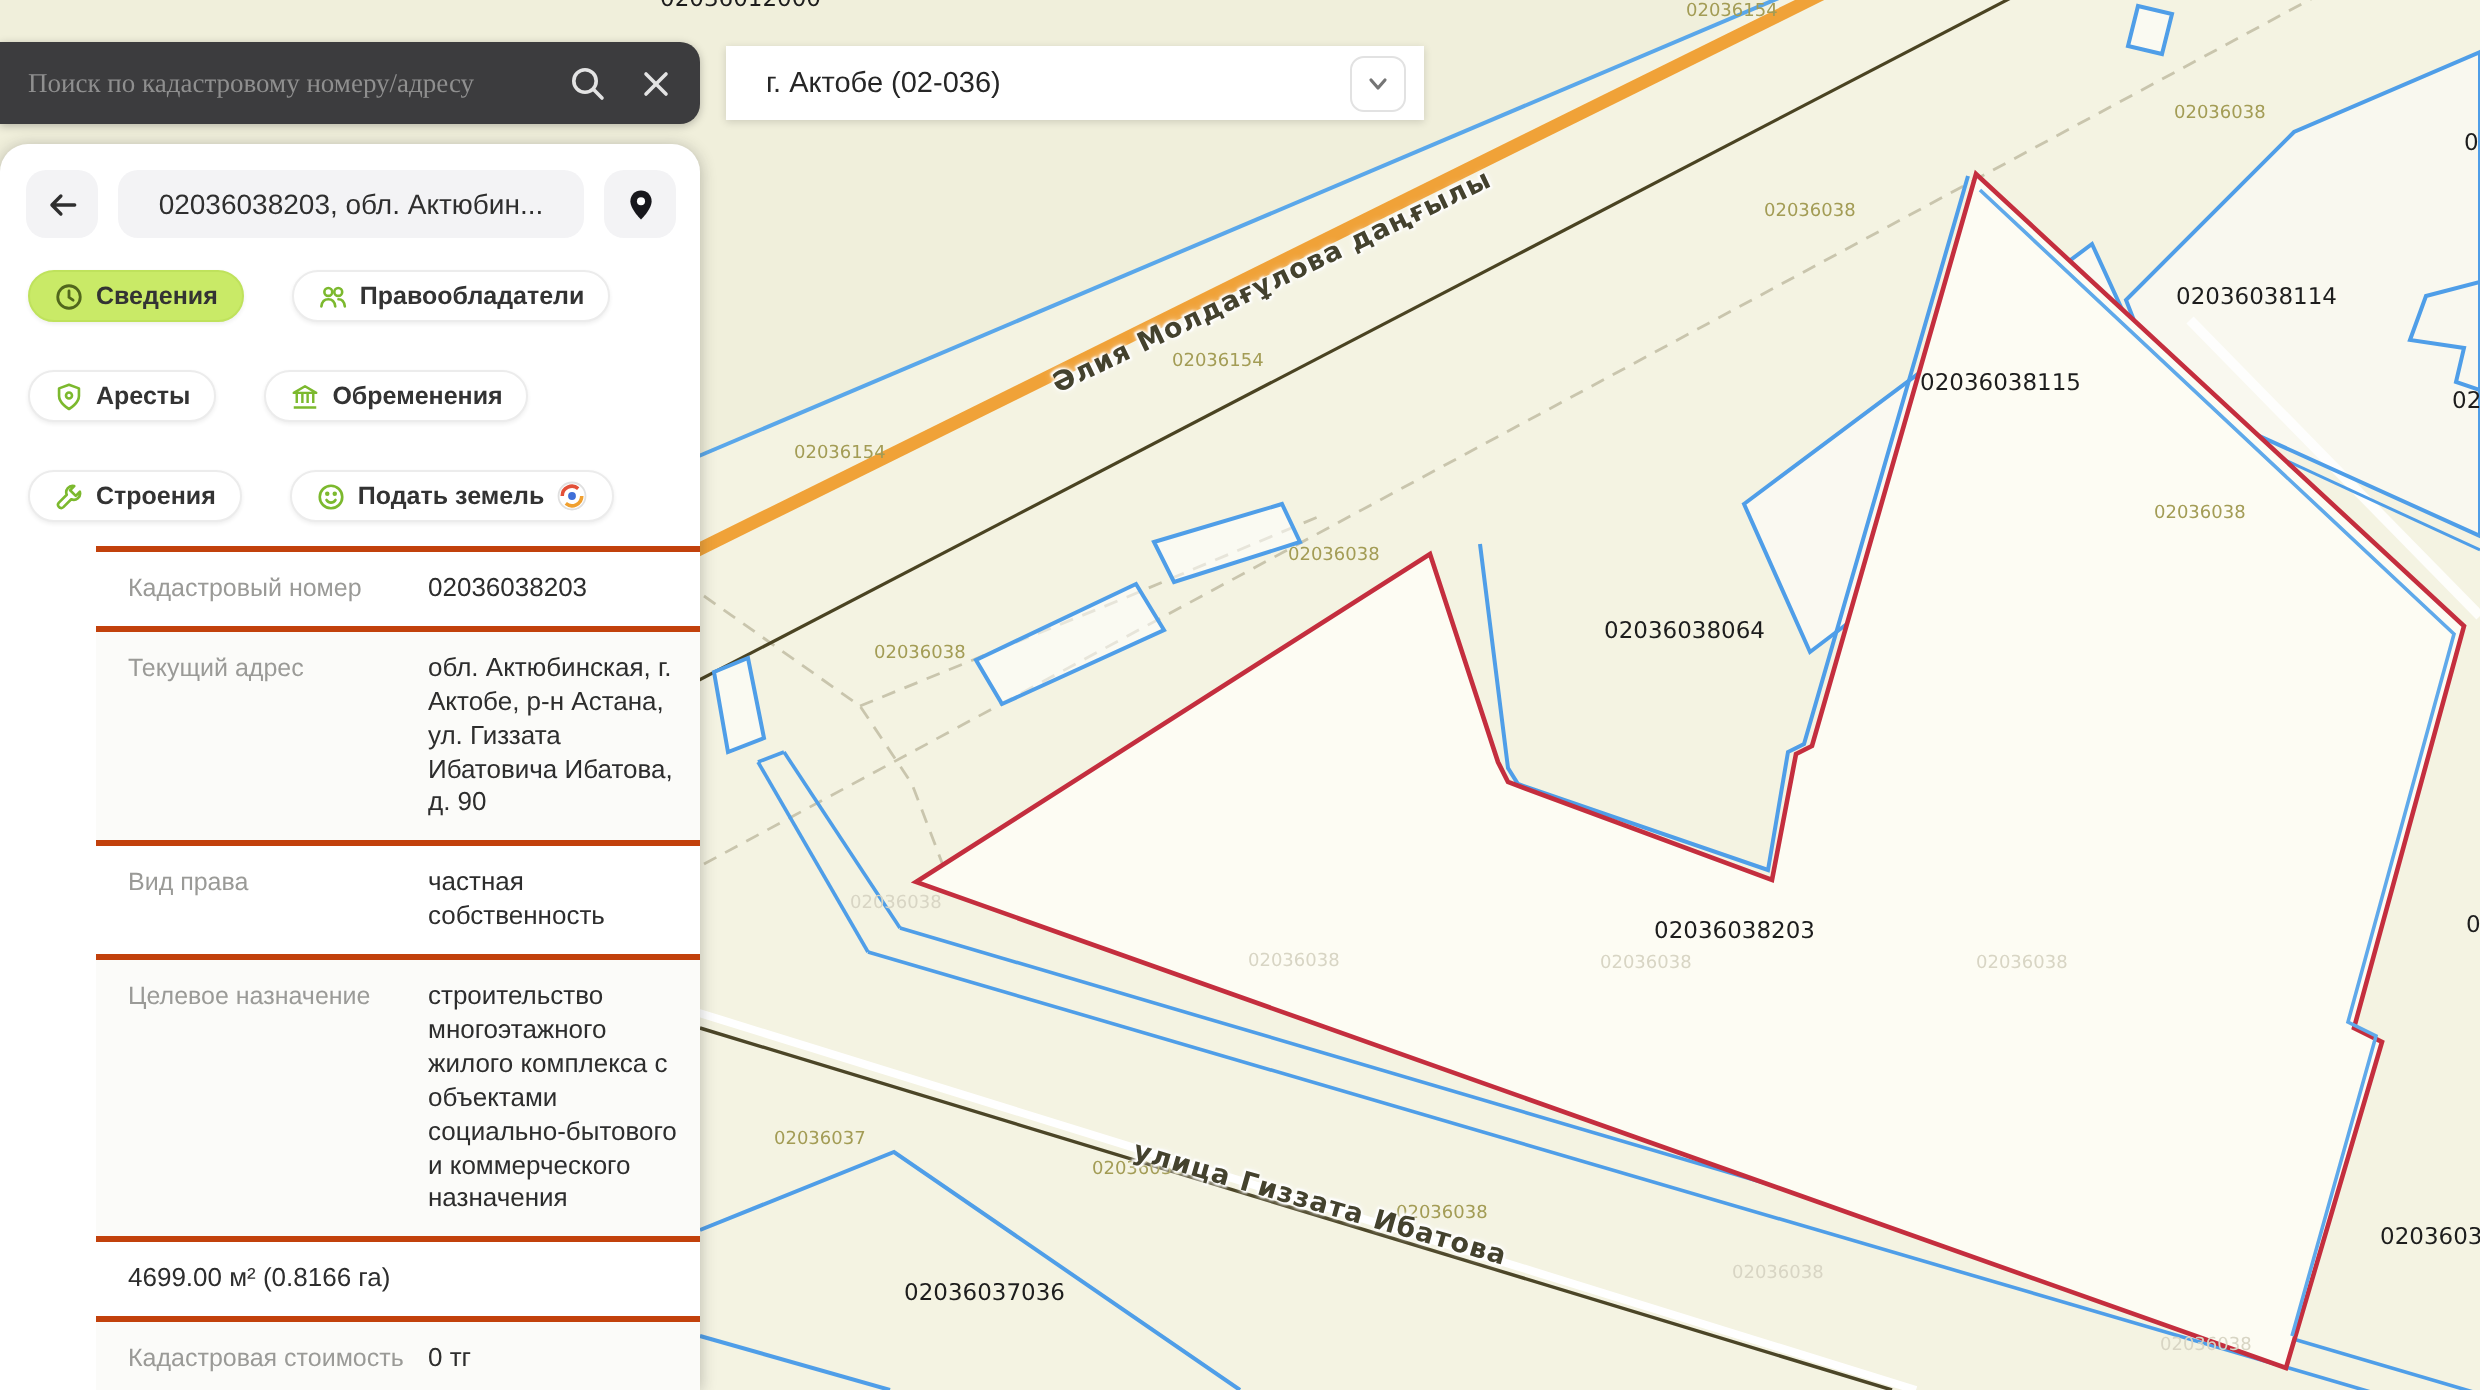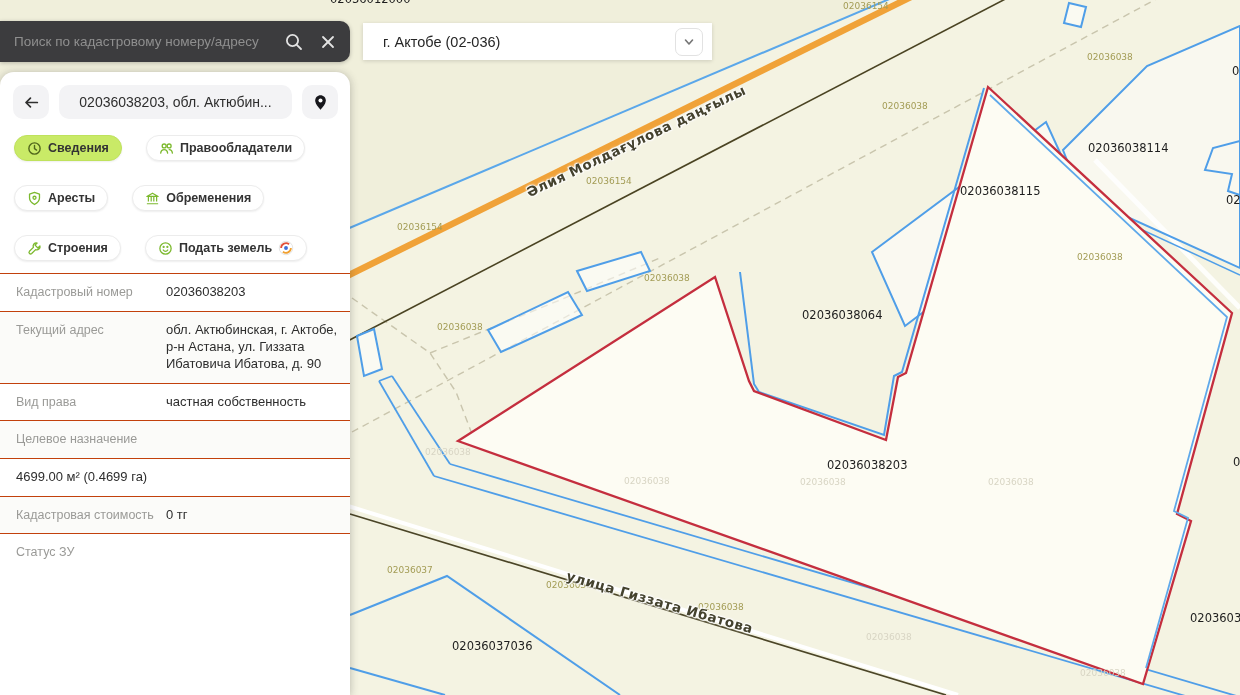--- a/index.html
+++ b/index.html
@@ -16,21 +16,21 @@
   .faint{font-size:9px;color:#d8d5c4;}
   .blk{font-size:11.5px;color:#1d1d1d;}
   .street-label{position:absolute;font-family:"DejaVu Sans",sans-serif;font-size:13.5px;font-weight:600;
     color:#44422e;letter-spacing:.6px;white-space:nowrap;pointer-events:none;
     text-shadow:0 0 2px #fff,0 0 2px #fff,1px 1px 1px #fff,-1px -1px 1px #fff,0 0 4px #fff;}
 
   
   .search-bar{position:absolute;left:0;top:21px;width:350px;height:41px;background:#3c3c3e;
     border-radius:0 10px 10px 0;display:flex;align-items:center;box-shadow:0 1px 4px rgba(0,0,0,.25);}
   .search-input{flex:1;background:transparent;border:none;outline:none;color:#d8d8d8;
-    font-size:13.5px;padding:0 6px 0 14px;font-family:Liberation Sans, sans-serif;}
+    font-size:13.5px;padding:0 6px 0 14px;font-family:Liberation Serif, serif;}
   .search-input::placeholder{color:#8f8f8f;}
   .icon-btn{background:none;border:none;padding:0 8px;cursor:pointer;display:flex;align-items:center;}
 
   
   .region-select{position:absolute;left:363px;top:23px;width:349px;height:37px;background:#fff;
     border-radius:0;display:flex;align-items:center;box-shadow:0 1px 4px rgba(0,0,0,.15);cursor:pointer;}
   .region-label{font-size:14.5px;color:#262626;padding-left:20px;flex:1;}
   .chev-box{width:26px;height:26px;border:1px solid #e2e2e2;border-radius:7px;margin-right:9px;
     display:flex;align-items:center;justify-content:center;}
 
@@ -46,21 +46,21 @@
 
   .tabs{display:flex;flex-wrap:wrap;gap:24px;padding:16px 14px 0 14px;}
   .pill{display:flex;align-items:center;gap:6px;height:26px;padding:0 12px;border-radius:14px;
     background:#fff;border:1px solid #ececec;box-shadow:0 1px 2px rgba(0,0,0,.07);cursor:pointer;
     font-family:"Liberation Sans",sans-serif;font-size:12.5px;font-weight:bold;color:#333;}
   .pill.active{background:#c9ea67;border-color:#bfe25c;}
   .ticon{display:flex;align-items:center;color:#7cb92e;}
   .pill.active .ticon{color:#51671c;}
 
   .details{margin-top:12px;}
-  .row{display:flex;padding:10px 10px 10px 16px;border-top:1px solid #c2410c;}
+  .row{display:flex;padding:10px 10px 10px 16px;border-top:3px solid #c2410c;margin-left:48px;}
   .row:nth-child(even){background:#fbfbf9;}
   .row .lbl{width:142px;flex:none;font-size:12.5px;color:#9a9a97;line-height:1.3;padding-right:8px;}
   .row .val{flex:1;font-size:13px;color:#2d2d2d;line-height:1.3;}
 </style>
 </head>
 <body>
 
 <div id="app">
 
   <div id="map-canvas">
@@ -267,23 +267,24 @@
       <div class="row">
         <div class="lbl">Текущий адрес</div>
         <div class="val">обл. Актюбинская, г. Актобе, р-н Астана, ул. Гиззата Ибатовича Ибатова, д. 90</div>
       </div>
       <div class="row">
         <div class="lbl">Вид права</div>
         <div class="val">частная собственность</div>
       </div>
       <div class="row">
         <div class="lbl">Целевое назначение</div>
-      </div>
-      <div class="row">
-        <div class="val">4699.00 м² (0.4699 га)</div>
+        <div class="val">строительство многоэтажного жилого комплекса с объектами социально-бытового и коммерческого назначения</div>
+      </div>
+      <div class="row">
+        <div class="val">4699.00 м² (0.8166 га)</div>
       </div>
       <div class="row">
         <div class="lbl">Кадастровая стоимость</div>
         <div class="val">0 тг</div>
       </div>
       <div class="row">
         <div class="lbl">Статус ЗУ</div>
         <div class="val"></div>
       </div>
 

